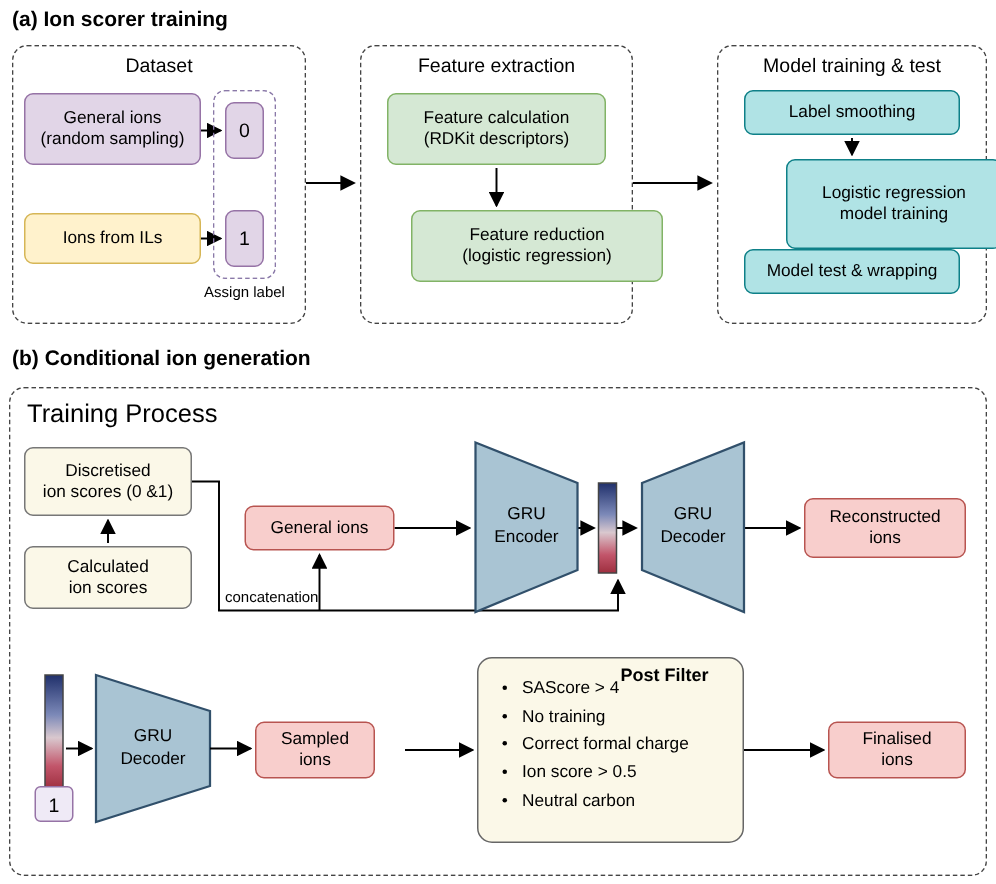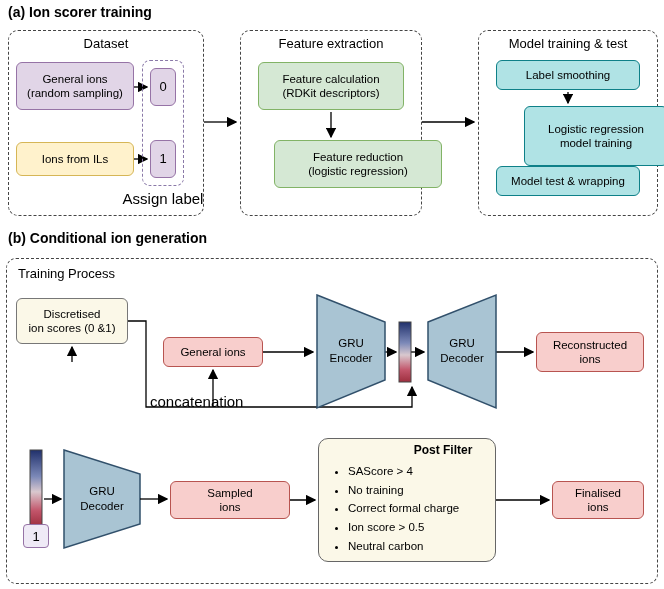--- a/index.html
+++ b/index.html
@@ -4,35 +4,35 @@
 <style>
   html,body { margin:0; padding:0; background:#fff; }
   .canvas {
     position:relative; width:664px; height:589px; background:#ffffff;
     font-family:"Liberation Sans", sans-serif; color:#000; overflow:hidden;
   }
   .overlay { position:absolute; left:0; top:0; pointer-events:none; }
   .section-title { position:absolute; font-weight:bold; font-size:14px; white-space:nowrap; }
   .frame { position:absolute; border:1.4px dashed #444; border-radius:10px; box-sizing:border-box; }
   .frame-title { position:absolute; font-size:13px; text-align:center; }
-  .proc-title { position:absolute; font-size:13px; white-space:nowrap; }
+  .proc-title { position:absolute; font-size:17px; white-space:nowrap; }
   .node {
     position:absolute; display:flex; align-items:center; justify-content:center;
     text-align:center; white-space:pre-line; font-size:11.5px; line-height:1.25;
     border-radius:6px; border:1px solid #000; box-sizing:border-box; padding:1px 3px;
   }
   .lavender { background:#E1D5E7; border-color:#9673A6; }
   .yellow   { background:#FFF2CC; border-color:#D6B656; }
   .green    { background:#D5E8D4; border-color:#82B366; }
   .cyan     { background:#B0E3E5; border-color:#0E8088; }
   .pink     { background:#F8CECC; border-color:#B85450; }
   .cream    { background:#FBF8E8; border-color:#777777; }
   .label-digit { font-size:13px; }
   .assign-frame { position:absolute; border:1.2px dashed #8a79a8; border-radius:8px; box-sizing:border-box; }
-  .small-label { position:absolute; font-size:15px; text-align:center; white-space:nowrap; }
+  .small-label { position:absolute; font-size:10px; text-align:center; white-space:nowrap; }
   .shape-label {
     position:absolute; display:flex; align-items:center; justify-content:center;
     text-align:center; white-space:pre-line; font-size:11.5px; line-height:1.3;
   }
   .postfilter {
     position:absolute; background:#FBF8E8; border:1px solid #666; border-radius:10px;
     box-sizing:border-box;
   }
   .pf-title { position:absolute; font-weight:bold; font-size:12px; text-align:center; }
   .pf-list { position:absolute; margin:0; padding-left:16px; font-size:11.5px; line-height:1.62; }
@@ -114,38 +114,40 @@
   <div class="node cyan" style="left:524px; top:106px; width:144px; height:60px;">Logistic regression
 model training</div>
   <div class="node cyan" style="left:496px; top:166px; width:144px; height:30px;">Model test &amp; wrapping</div>
 
   <div class="section-title" style="left:8px; top:230px;">(b) Conditional ion generation</div>
   <div class="frame" style="left:6px; top:258px; width:652px; height:326px;"></div>
 
   <div class="proc-title" style="left:18px; top:266px;">Training Process</div>
   <div class="node cream" style="left:16px; top:298px; width:112px; height:46px;">Discretised
 ion scores (0 &amp;1)</div>
+  <div class="node cream" style="left:16px; top:364px; width:112px; height:42px;">Calculated
+ion scores</div>
   <div class="node pink" style="left:163px; top:337px; width:100px; height:30px;">General ions</div>
   <div class="small-label" style="left:150px; top:393px; width:110px; text-align:left;">concatenation</div>
   <div class="shape-label" style="left:317px; top:328px; width:68px; height:46px;">GRU
 Encoder</div>
   <div class="shape-label" style="left:428px; top:328px; width:68px; height:46px;">GRU
 Decoder</div>
   <div class="node pink" style="left:536px; top:332px; width:108px; height:40px;">Reconstructed
 ions</div>
 
   <div class="latent-one" style="left:23px; top:524px; width:26px; height:24px;">1</div>
   <div class="shape-label" style="left:64px; top:476px; width:76px; height:46px;">GRU
 Decoder</div>
-  <div class="node pink" style="left:170px; top:481px; width:120px; height:38px;">Sampled
+  <div class="node pink" style="left:170px; top:481px; width:80px; height:38px;">Sampled
 ions</div>
 
   <div class="postfilter" style="left:318px; top:438px; width:178px; height:124px;"></div>
   <div class="pf-title" style="left:318px; top:443px; width:178px;padding-left:36px;">Post Filter</div>
-  <ul class="pf-list" style="left:332px; top:462px; width:150px;">
+  <ul class="pf-list" style="left:332px; top:450px; width:150px;">
     <li>SAScore &gt; 4</li>
     <li>No training</li>
     <li>Correct formal charge</li>
     <li>Ion score &gt; 0.5</li>
     <li>Neutral carbon</li>
   </ul>
 
   <div class="node pink" style="left:552px; top:481px; width:92px; height:38px;">Finalised
 ions</div>
 

